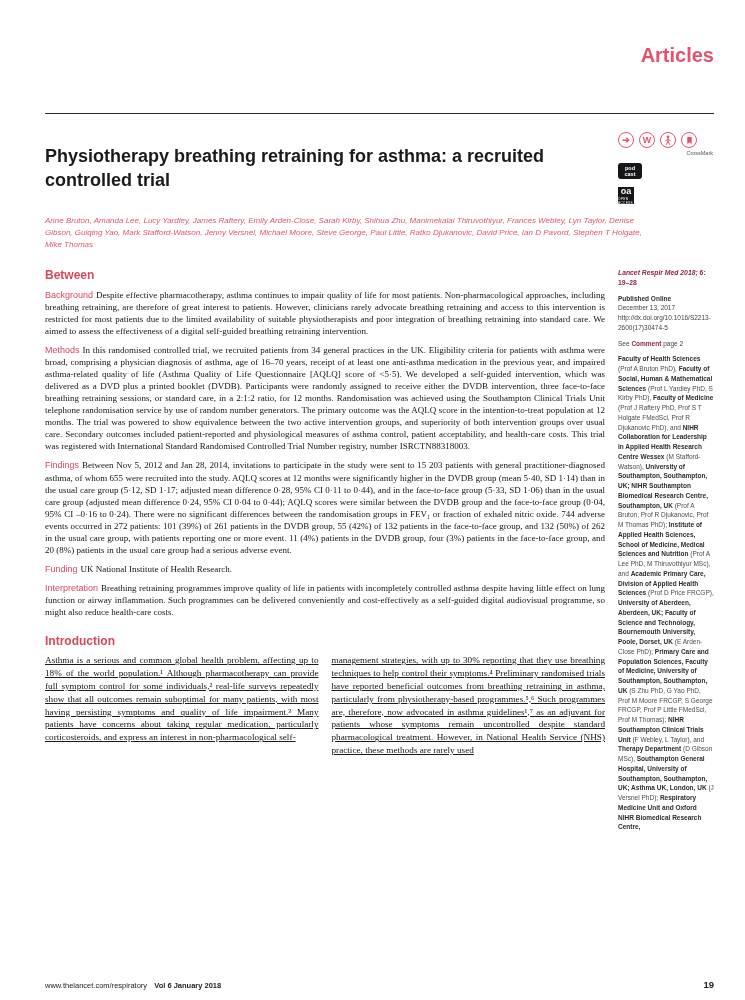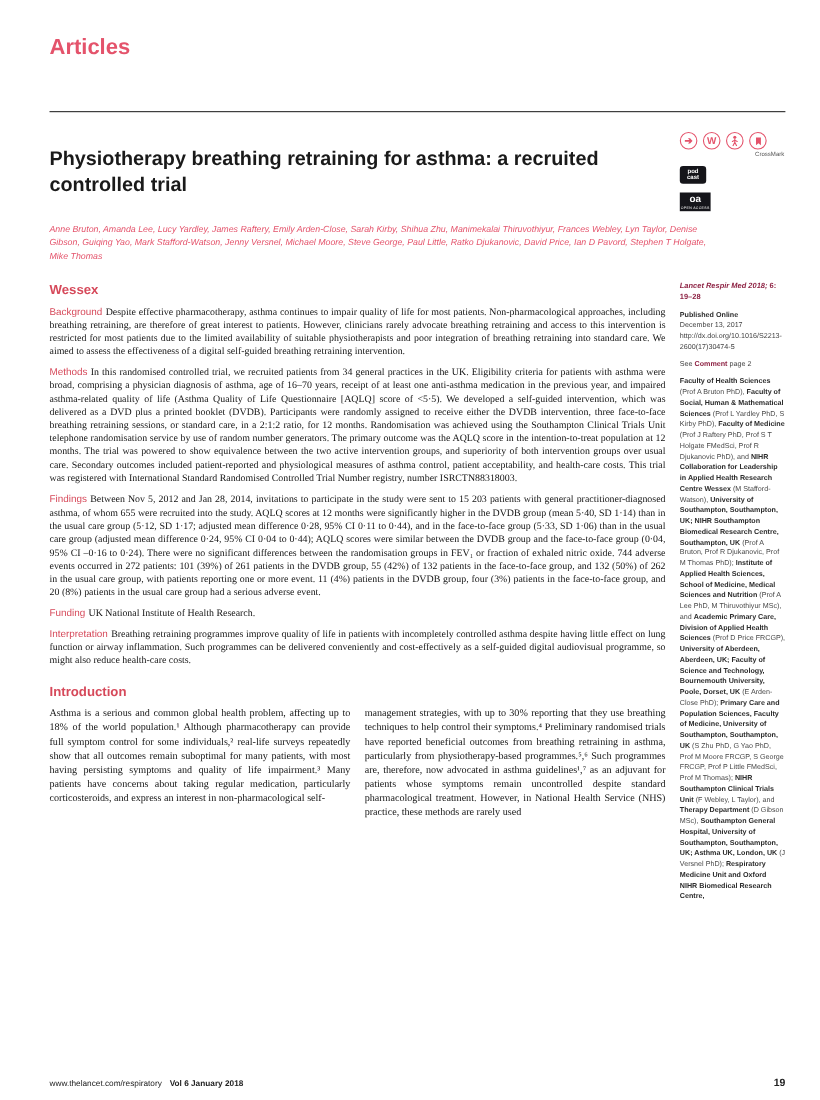--- a/index.html
+++ b/index.html
@@ -1,51 +1,51 @@
 <!DOCTYPE html>
 <html><head>
 <meta charset="utf-8">
 <style>
   html,body{margin:0;padding:0;background:#ffffff;}
   .page{position:relative;width:745px;height:1000px;background:#fff;overflow:hidden;
         font-family:"Liberation Sans",sans-serif;color:#1c1c1c;box-sizing:border-box;
         padding:0 31px 0 45px;}
   
-  .kicker{margin-top:32px;text-align:left;color:#e4536b;font-size:20px;font-weight:700;}
+  .kicker{margin-top:44px;text-align:right;color:#e4536b;font-size:20px;font-weight:700;}
   .rule{border-top:1.4px solid #2b2b2b;margin-top:46px;}
   
   .title-row{display:flex;justify-content:space-between;margin-top:18px;}
   .title{font-size:18px;font-weight:700;line-height:1.35;max-width:535px;color:#1a1a1a;}
   .badges{width:104px;display:flex;flex-direction:column;align-items:flex-start;padding-left:8px;box-sizing:border-box;}
   .icon-row{display:flex;gap:5px;}
   .circle-icon{width:16px;height:16px;border:1.7px solid #e4536b;border-radius:50%;color:#e4536b;
                display:flex;align-items:center;justify-content:center;font-size:9px;font-weight:700;box-sizing:border-box;}
   .circle-icon svg{display:block;}
   .crossmark-caption{font-size:5.5px;color:#555;align-self:flex-end;margin-top:2px;margin-right:1px;}
   .podcast-badge{width:24px;height:16px;background:#15151a;color:#fff;border-radius:3px;font-size:5.5px;
                  line-height:1.15;display:flex;flex-direction:column;align-items:center;justify-content:center;
                  margin-top:7px;font-weight:700;}
-  .oa-badge{width:28px;height:17px;background:#15151a;color:#fff;display:flex;flex-direction:column;
+  .oa-badge{width:16px;height:17px;background:#15151a;color:#fff;display:flex;flex-direction:column;
             align-items:center;justify-content:center;margin-top:8px;}
   .oa-label{font-weight:700;font-size:9px;line-height:1;}
   .oa-sub{font-size:3.2px;letter-spacing:0.3px;margin-top:1px;}
   
   .authors{margin-top:10px;color:#e4536b;font-style:italic;font-size:8px;line-height:1.55;max-width:600px;}
   
   .main{display:flex;margin-top:16px;gap:13px;}
   .content{flex:1;min-width:0;}
   .sidebar{width:96px;flex:0 0 96px;font-size:6.5px;line-height:1.5;color:#3f3f3f;}
   
   .section-heading{color:#d6495a;font-size:12px;font-weight:700;margin:0 0 7px 0;}
   .sec{font-family:"Liberation Serif",serif;font-size:9px;line-height:1.34;text-align:justify;
        margin:0 0 7px 0;color:#141414;}
   .sec .label{font-family:"Liberation Sans",sans-serif;color:#d6495a;margin-right:3px;}
   
   .intro-heading{color:#d6495a;font-size:12px;font-weight:700;margin:16px 0 6px 0;}
-  .intro-cols{display:flex;gap:13px;}
+  .intro-cols{display:flex;gap:13px;text-decoration:underline;}
   .intro-col{flex:1;font-family:"Liberation Serif",serif;font-size:9.2px;line-height:1.4;
              text-align:justify;color:#141414;}
   
   .cite{color:#8e2344;font-weight:700;font-size:6.8px;margin-bottom:6px;line-height:1.45;}
   .cite .journal{font-style:italic;}
   .pub-label{font-weight:700;color:#2e2e2e;}
   .doi{word-break:break-all;color:#3f3f3f;}
   .see{margin:6px 0;}
   .see .link{color:#8e2344;font-weight:700;}
   .affs{margin-top:6px;color:#4a4a4a;}
@@ -93,21 +93,21 @@
         <span class="oa-sub">OPEN ACCESS</span>
       </div>
     </div>
   </div>
 
   <div class="authors">Anne Bruton, Amanda Lee, Lucy Yardley, James Raftery, Emily Arden-Close, Sarah Kirby, Shihua Zhu, Manimekalai Thiruvothiyur, Frances Webley, Lyn Taylor, Denise Gibson, Guiqing Yao, Mark Stafford-Watson, Jenny Versnel, Michael Moore, Steve George, Paul Little, Ratko Djukanovic, David Price, Ian D Pavord, Stephen T Holgate, Mike Thomas</div>
 
   <div class="main">
 
     <div class="content">
-      <div class="section-heading">Wessex</div>
+      <div class="section-heading">Between</div>
 
       <p class="sec">
         <span class="label">Background</span><span>Despite effective pharmacotherapy, asthma continues to impair quality of life for most patients. Non-pharmacological approaches, including breathing retraining, are therefore of great interest to patients. However, clinicians rarely advocate breathing retraining and access to this intervention is restricted for most patients due to the limited availability of suitable physiotherapists and poor integration of breathing retraining into standard care. We aimed to assess the effectiveness of a digital self-guided breathing retraining intervention.</span>
       </p>
       <p class="sec">
         <span class="label">Methods</span><span>In this randomised controlled trial, we recruited patients from 34 general practices in the UK. Eligibility criteria for patients with asthma were broad, comprising a physician diagnosis of asthma, age of 16–70 years, receipt of at least one anti-asthma medication in the previous year, and impaired asthma-related quality of life (Asthma Quality of Life Questionnaire [AQLQ] score of &lt;5·5). We developed a self-guided intervention, which was delivered as a DVD plus a printed booklet (DVDB). Participants were randomly assigned to receive either the DVDB intervention, three face-to-face breathing retraining sessions, or standard care, in a 2:1:2 ratio, for 12 months. Randomisation was achieved using the Southampton Clinical Trials Unit telephone randomisation service by use of random number generators. The primary outcome was the AQLQ score in the intention-to-treat population at 12 months. The trial was powered to show equivalence between the two active intervention groups, and superiority of both intervention groups over usual care. Secondary outcomes included patient-reported and physiological measures of asthma control, patient acceptability, and health-care costs. This trial was registered with International Standard Randomised Controlled Trial Number registry, number ISRCTN88318003.</span>
       </p>
       <p class="sec">
         <span class="label">Findings</span><span>Between Nov 5, 2012 and Jan 28, 2014, invitations to participate in the study were sent to 15 203 patients with general practitioner-diagnosed asthma, of whom 655 were recruited into the study. AQLQ scores at 12 months were significantly higher in the DVDB group (mean 5·40, SD 1·14) than in the usual care group (5·12, SD 1·17; adjusted mean difference 0·28, 95% CI 0·11 to 0·44), and in the face-to-face group (5·33, SD 1·06) than in the usual care group (adjusted mean difference 0·24, 95% CI 0·04 to 0·44); AQLQ scores were similar between the DVDB group and the face-to-face group (0·04, 95% CI –0·16 to 0·24). There were no significant differences between the randomisation groups in FEV₁ or fraction of exhaled nitric oxide. 744 adverse events occurred in 272 patients: 101 (39%) of 261 patients in the DVDB group, 55 (42%) of 132 patients in the face-to-face group, and 132 (50%) of 262 in the usual care group, with patients reporting one or more event. 11 (4%) patients in the DVDB group, four (3%) patients in the face-to-face group, and 20 (8%) patients in the usual care group had a serious adverse event.</span>
       </p>

